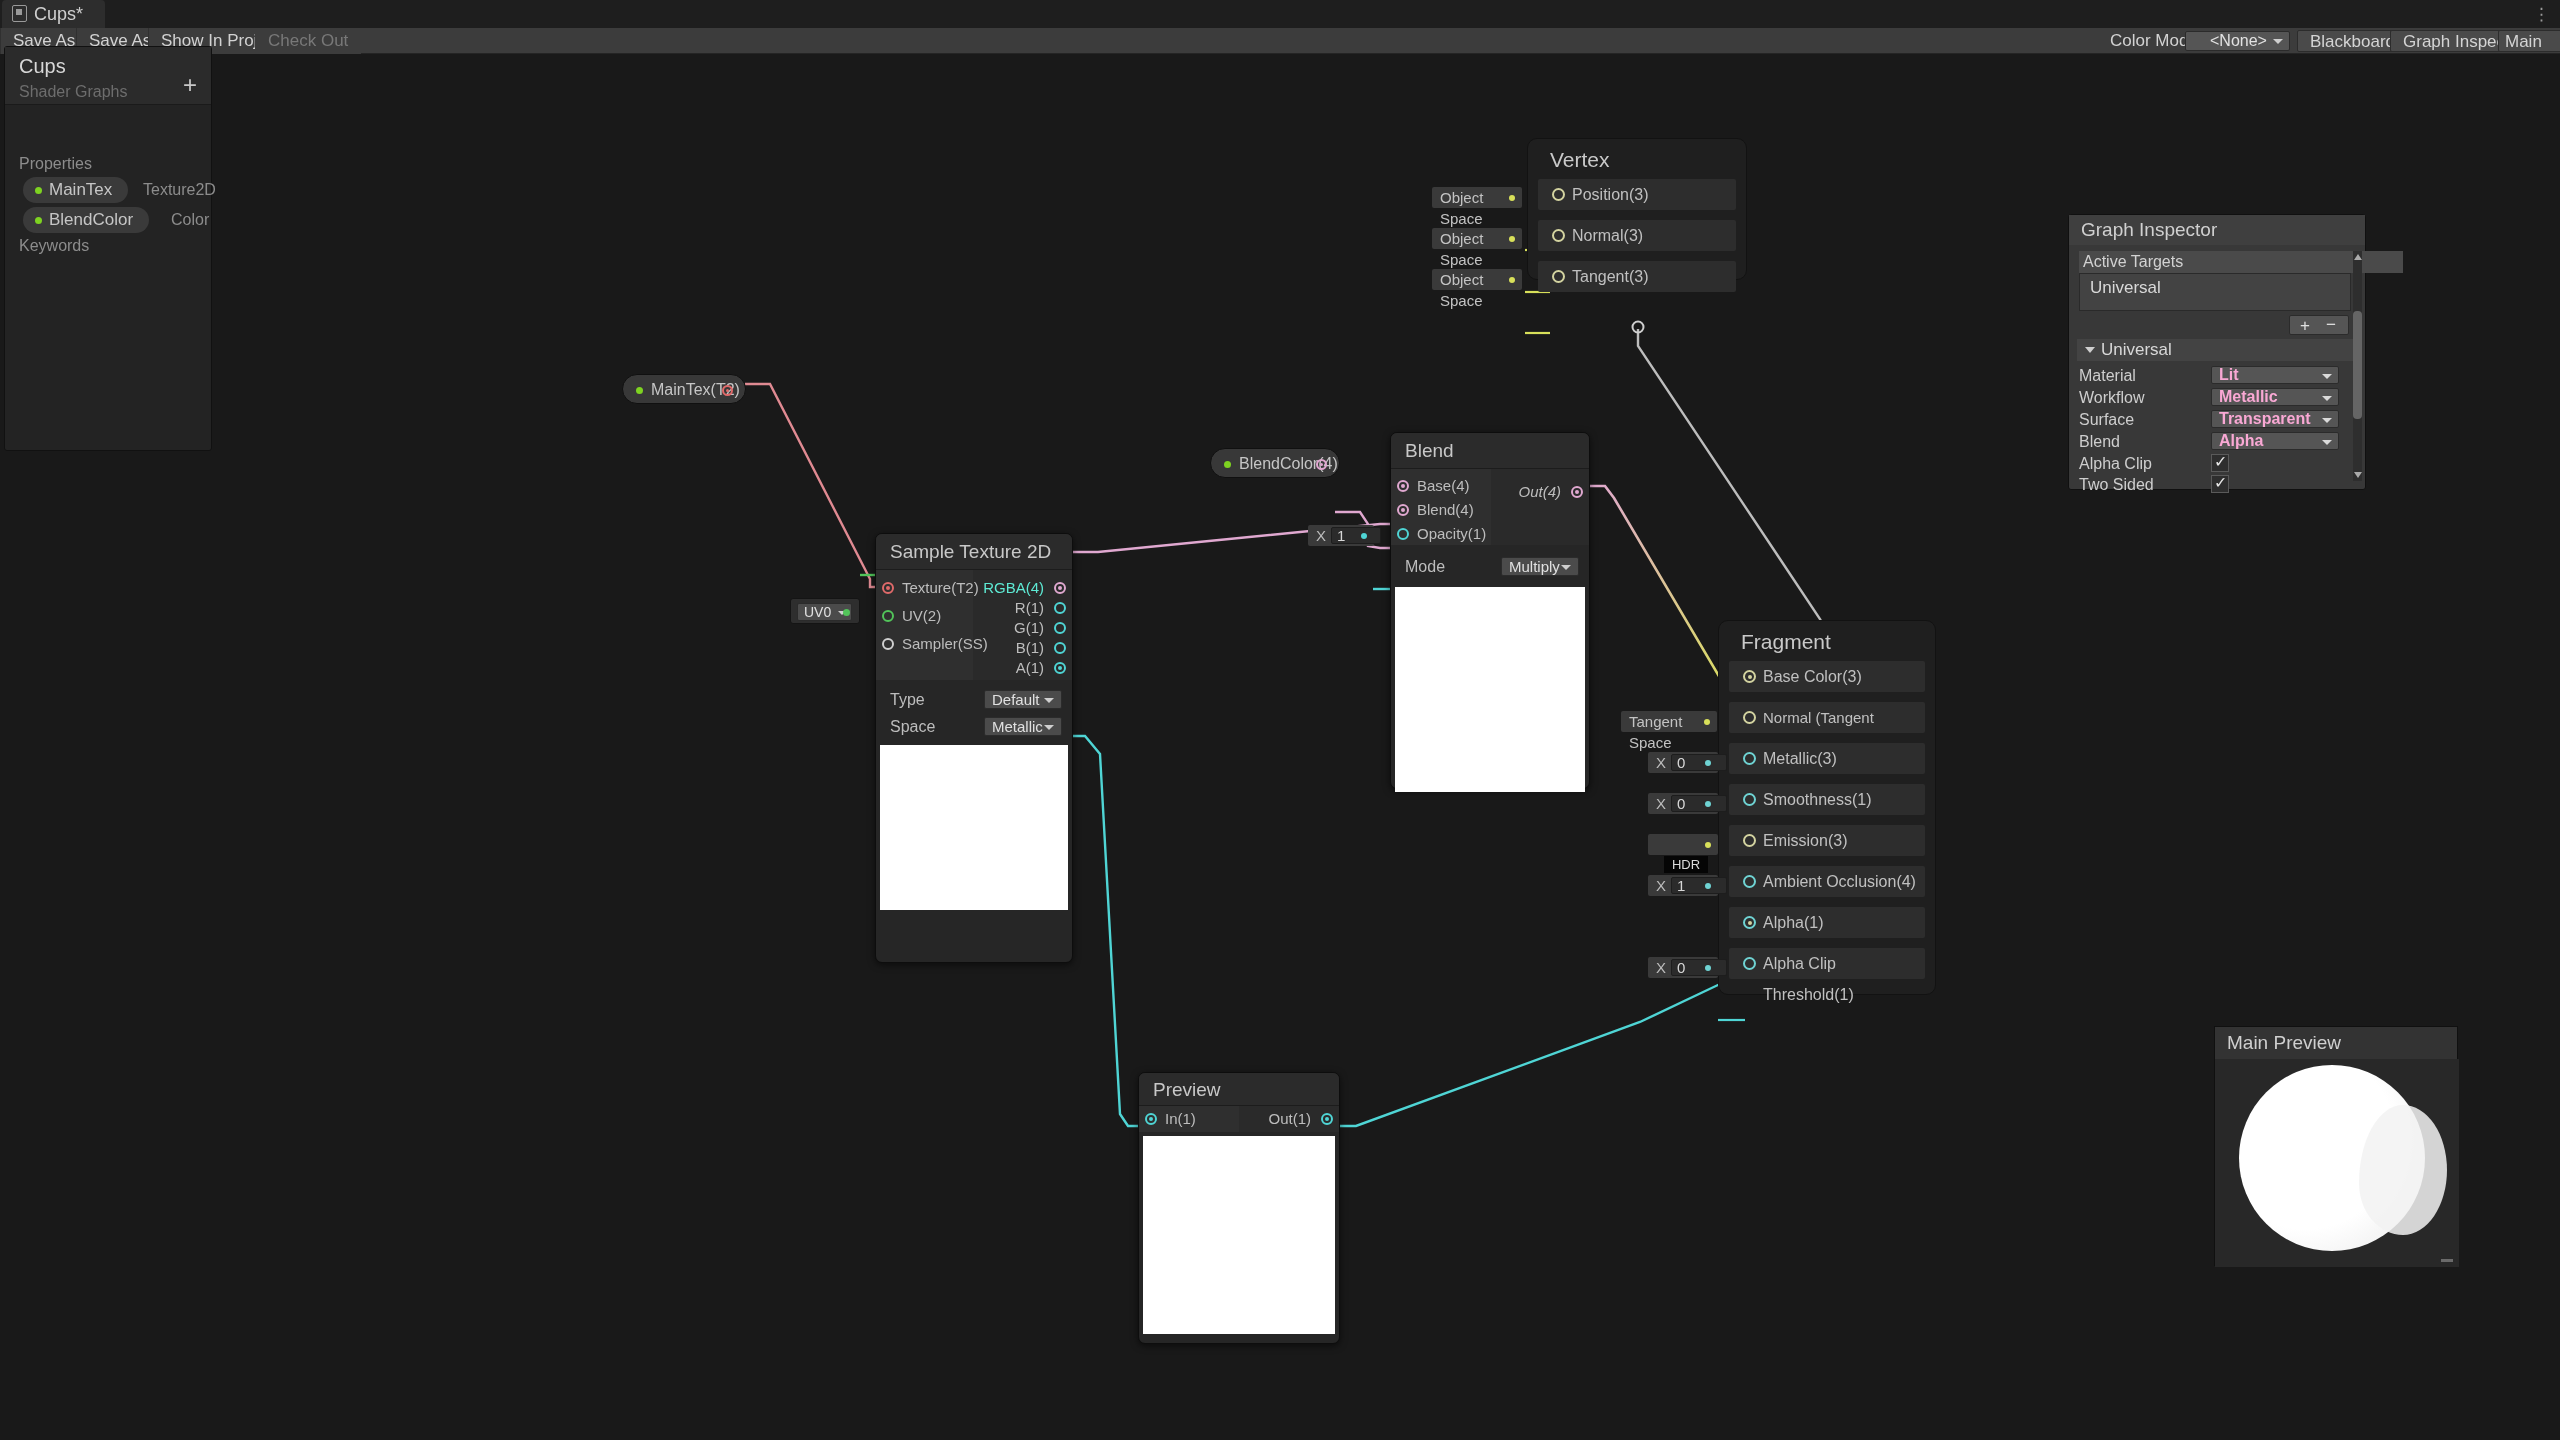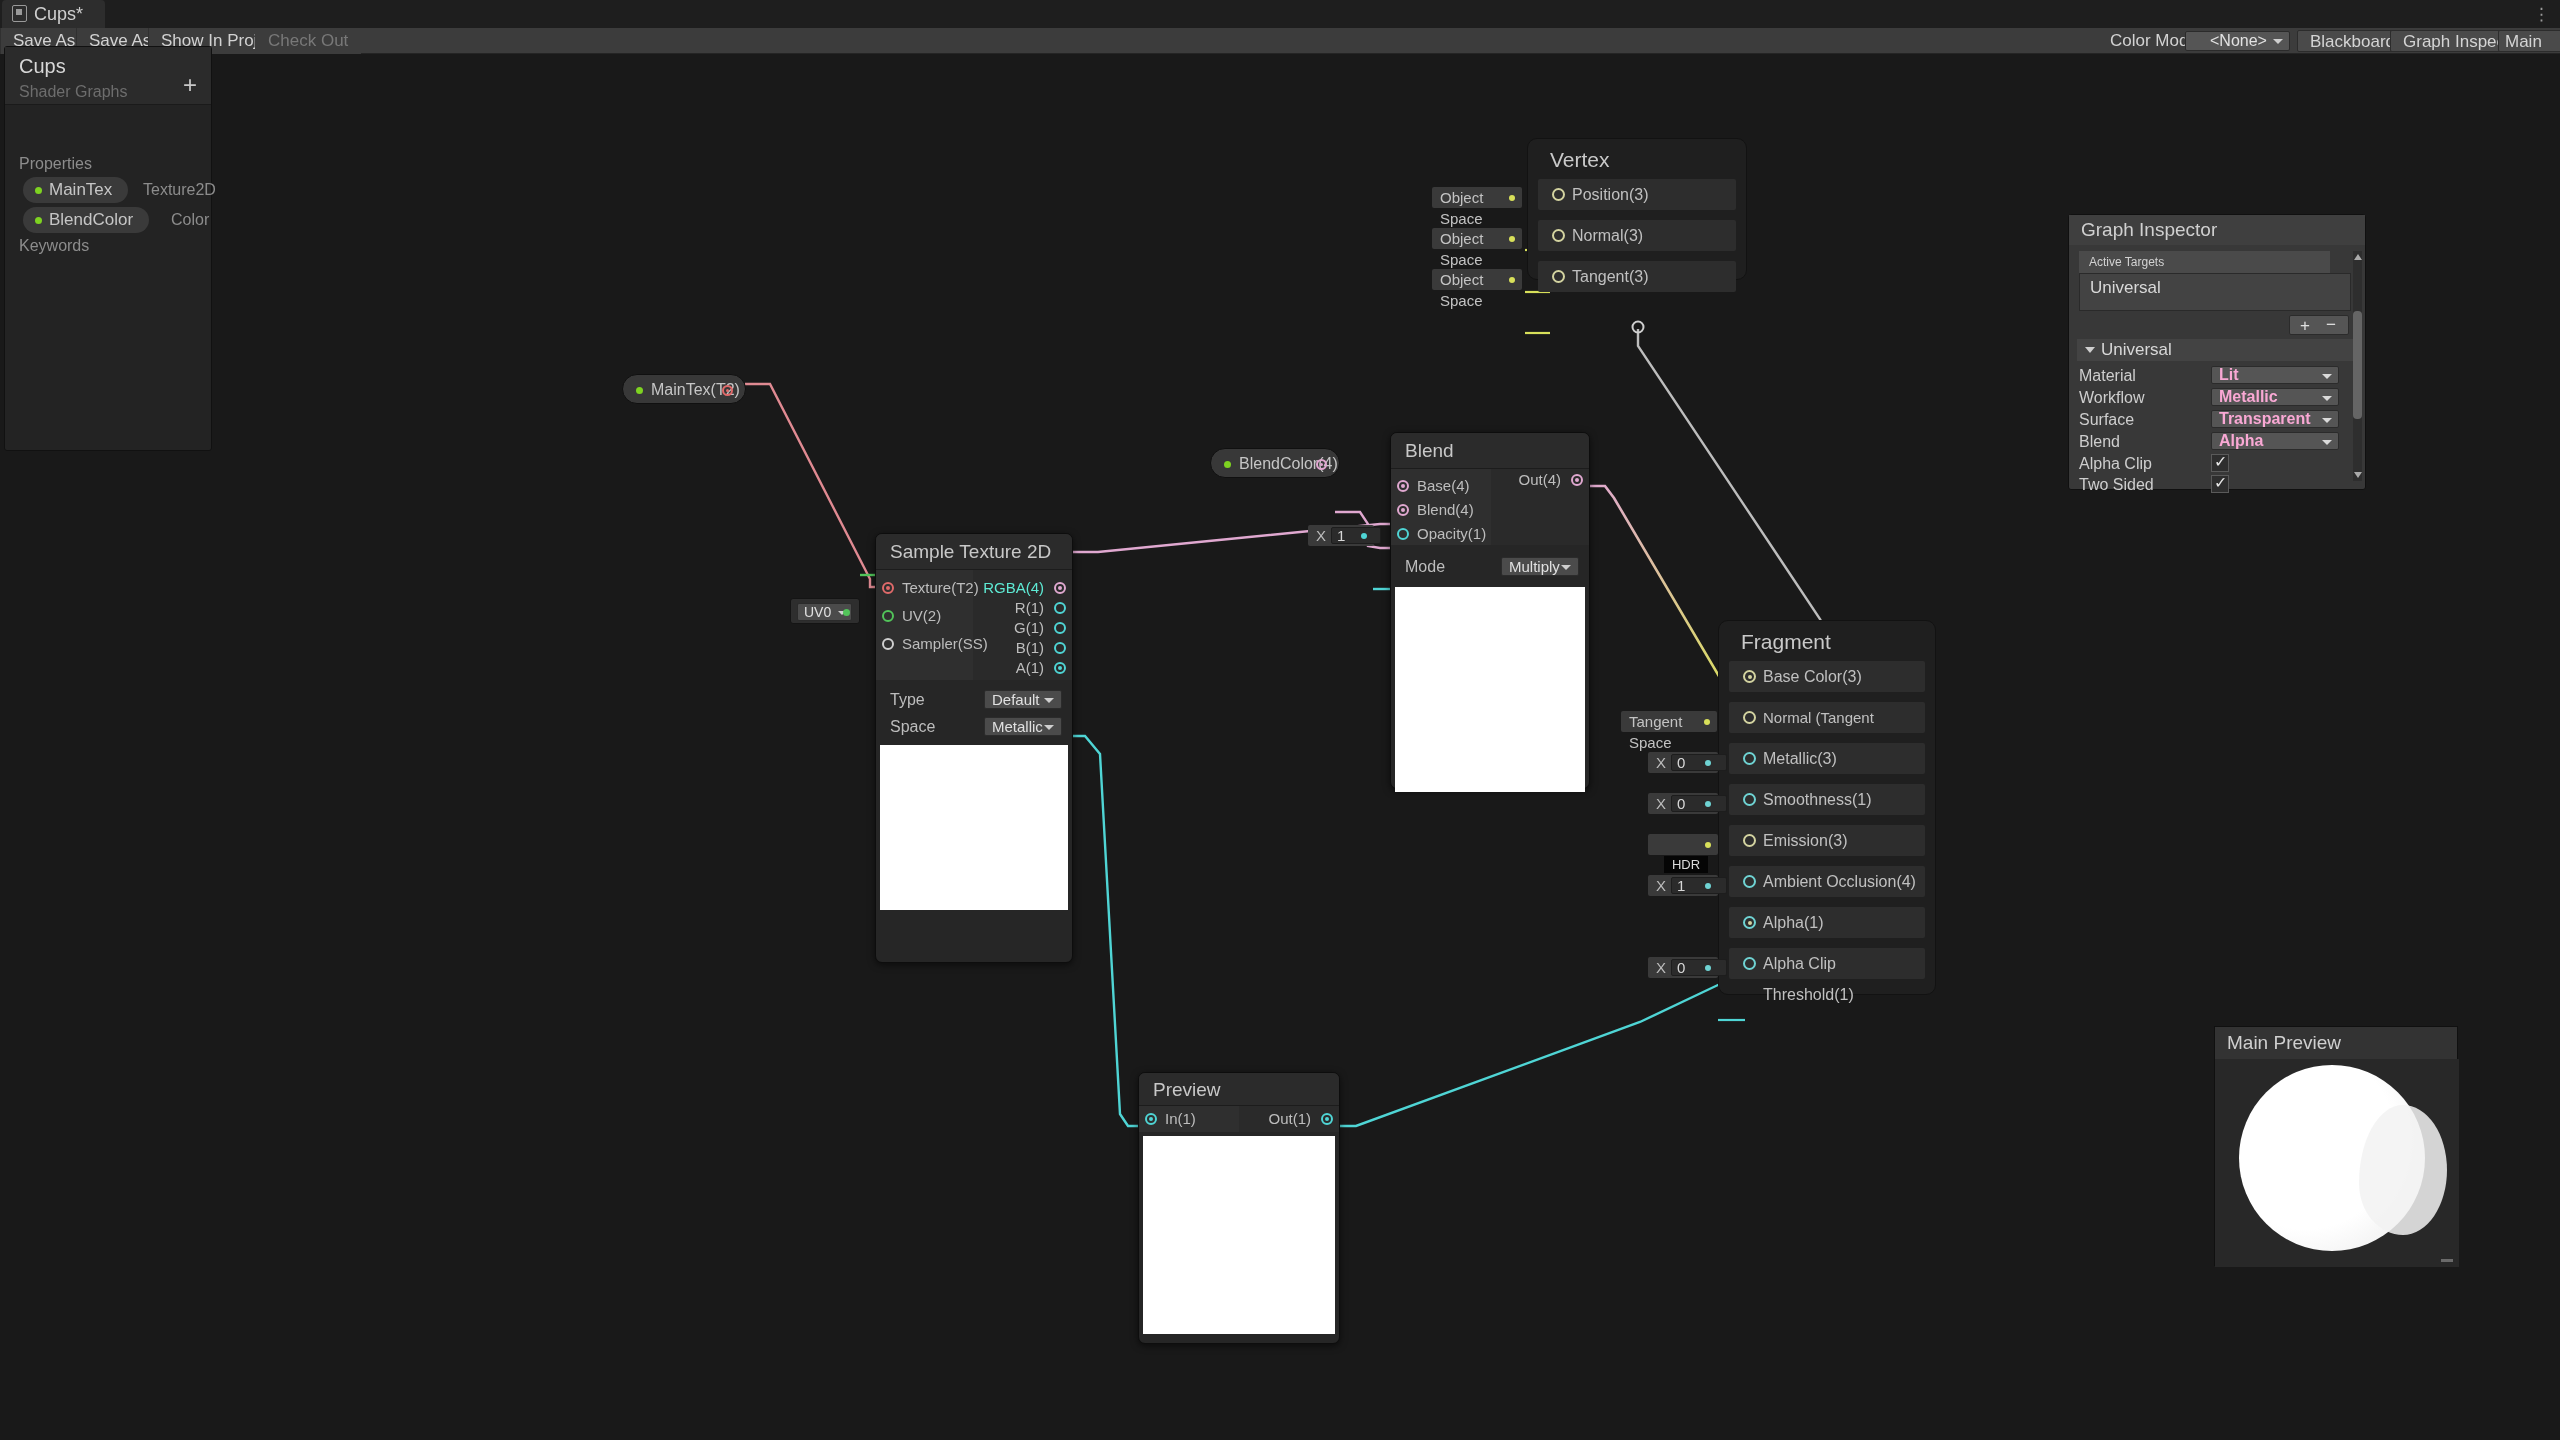--- a/index.html
+++ b/index.html
@@ -112,22 +112,22 @@
   .uvnode .uvdd { position:absolute; left:6px; top:4px; height:18px; background:#4b4b4b; border:1px solid #2b2b2b;
                   border-radius:2px; font-size:14px; color:#e0e0e0; line-height:16px; padding:0 20px 0 6px; }
   .uvnode .uvdd .arrow { position:absolute; right:5px; top:7px; width:0;height:0;
       border-left:4px solid transparent;border-right:4px solid transparent;border-top:4px solid #cfcfcf;}
   .uvnode .uvdot { position:absolute; right:9px; top:10px; width:7px; height:7px; border-radius:50%; background:#52c45a;}
 
   
   .gi { position:absolute; left:2068px; top:214px; width:298px; height:276px;
         background:#383838; border:1px solid #101010; border-radius:3px; }
   .gi-title { height:30px; line-height:30px; padding-left:12px; font-size:19px; color:#d0d0d0; background:#3f3f3f; }
-  .gi-sub { position:absolute; left:10px; top:36px; width:251px; height:22px; background:#4a4a4a;
-            font-size:12px; color:#d2d2d2; line-height:22px; padding-left:10px; }
+  .gi-sub { position:absolute; left:10px; top:36px; width:324px; height:22px; background:#4a4a4a;
+            font-size:16px; color:#d2d2d2; line-height:22px; padding-left:4px; }
   .gi-list { position:absolute; left:10px; top:58px; width:272px; height:38px; background:#434343;
              border:1px solid #2a2a2a; }
   .gi-list .item { font-size:17px; color:#d9d9d9; padding:4px 0 0 10px; }
   .gi-btns { position:absolute; right:16px; top:100px; width:60px; height:20px; background:#555; border:1px solid #2b2b2b; border-radius:2px; }
   .gi-btns .pl { position:absolute; left:10px; top:0; font-size:17px; color:#e0e0e0; line-height:19px;}
   .gi-btns .mn { position:absolute; right:12px; top:0; font-size:17px; color:#e0e0e0; line-height:17px;}
   .gi-fold { position:absolute; left:8px; top:124px; width:278px; height:22px; background:#434343;
              font-size:17px; color:#d8d8d8; line-height:22px; padding-left:24px; }
   .gi-fold .tri { position:absolute; left:8px; top:8px; width:0;height:0;
       border-left:5px solid transparent;border-right:5px solid transparent;border-top:6px solid #cfcfcf;}
@@ -422,21 +422,21 @@
       </div>
       <div style="position:absolute; left:0; top:30px; height:22px;">
         <span class="port filled" style="left:6px; top:5px; color:#e0a8d0; border-color:#e0a8d0; position:absolute;"></span>
         <span style="position:absolute; left:26px; top:0; line-height:22px; font-size:15px; color:#bdbdbd;">Blend(4)</span>
       </div>
       <div style="position:absolute; left:0; top:54px; height:22px;">
         <span class="port" style="left:6px; top:5px; border-color:#4fd5d5; position:absolute;"></span>
         <span style="position:absolute; left:26px; top:0; line-height:22px; font-size:15px; color:#bdbdbd;">Opacity(1)</span>
       </div>
 
-      <div style="position:absolute; right:0; top:0; width:100px; height:22px;">
+      <div style="position:absolute; right:0; top:12px; width:100px; height:22px;font-style:italic;">
         <span style="position:absolute; right:28px; top:0; line-height:22px; font-size:15px; color:#bdbdbd;">Out(4)</span>
         <span class="port filled" style="right:6px; top:5px; color:#e0a8d0; border-color:#e0a8d0; position:absolute;"></span>
       </div>
     </div>
 
     <div class="ctl-row" style="margin-top:10px;">
       <span class="ctl-name">Mode</span>
       <span class="ddown" style="left:100px; top:2px; width:78px;">
         <span>Multiply</span>
         <span class="arrow"></span>

